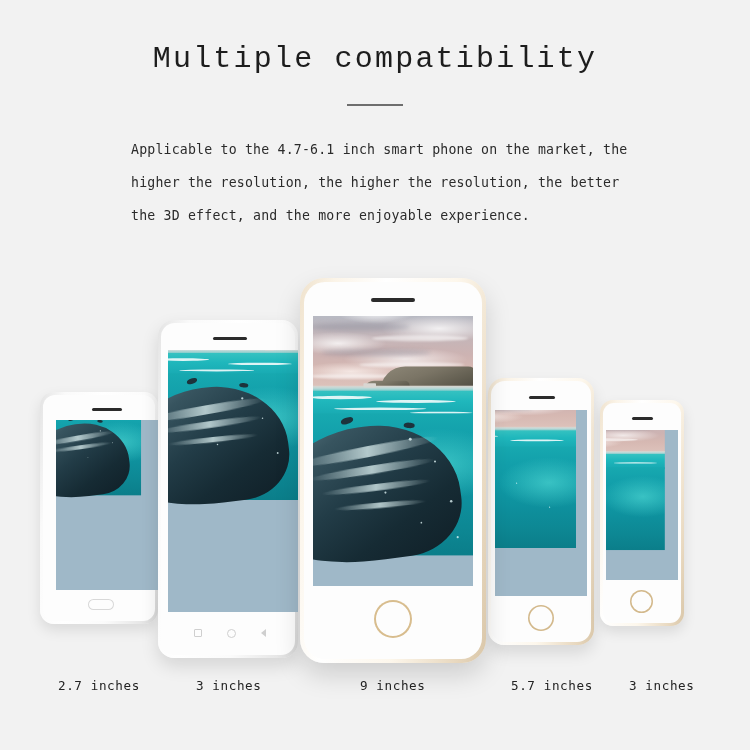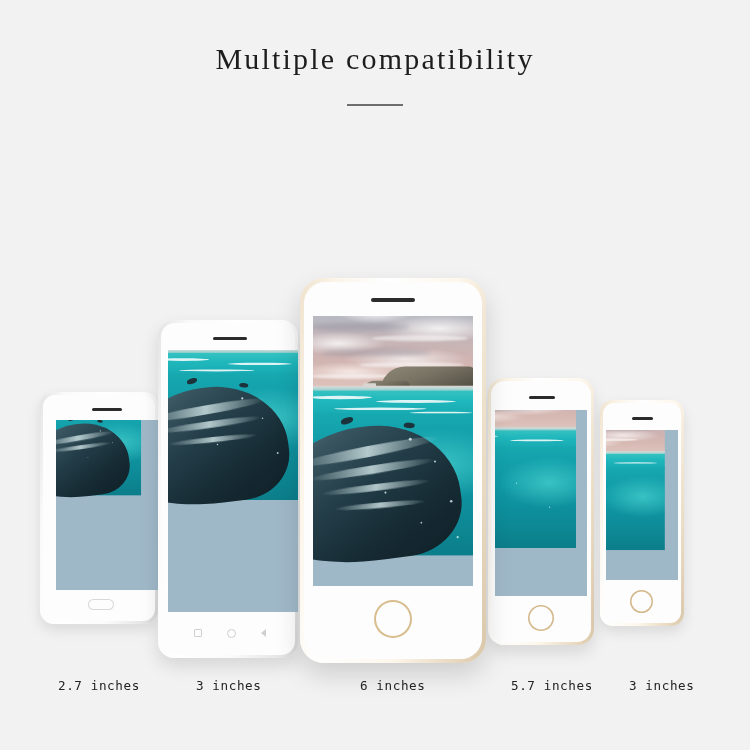--- a/index.html
+++ b/index.html
@@ -26,21 +26,21 @@
   .hero-title {
     position: absolute;
     top: 42px;
     left: 0;
     width: 750px;
     text-align: center;
     font-size: 30px;
     letter-spacing: 2.2px;
     color: #1d1d1d;
     font-weight: 400;
-    font-family: Liberation Serif, serif;
+    font-family: Liberation Mono, monospace;
   }
 
   .title-divider {
     position: absolute;
     top: 104px;
     left: 347px;
     width: 56px;
     height: 2px;
     background: #6e6e6e;
   }
@@ -270,20 +270,25 @@
 </style>
 </head>
 <body>
 
 <div id="page">
 
   <div class="hero-title">Multiple compatibility</div>
 
   <div class="title-divider"></div>
 
+  <div class="hero-desc">
+    <span class="line">Applicable to the 4.7-6.1 inch smart phone on the market, the</span>
+    <span class="line">higher the resolution, the higher the resolution, the better</span>
+    <span class="line">the 3D effect, and the more enjoyable experience.</span>
+  </div>
 
   <div class="stage">
 
     <div class="phone silver" style="left:40px; top:392px; width:118px; height:232px;
                 border-radius:14px;
                 box-shadow:0 6px 14px rgba(0,0,0,.10);">
       <div class="shell">
         <div class="face" style="left:3px; top:3px; right:3px; bottom:3px; border-radius:12px;"></div>
 
         <div class="screen" style="left:16px; top:28px; width:102px; height:170px;">
@@ -477,18 +482,18 @@
         <div class="home-circle" style="left:74px; top:322px; width:38px; height:38px;
                     box-shadow:inset 0 0 0 2px #d8bd8e;"></div>
       </div>
     </div>
 
   </div>
 
   <div class="captions">
     <span class="caption" style="left:58px;">2.7 inches</span>
     <span class="caption" style="left:196px;">3 inches</span>
-    <span class="caption" style="left:360px;">6 inches</span>
+    <span class="caption" style="left:360px;">9 inches</span>
     <span class="caption" style="left:511px;">5.7 inches</span>
     <span class="caption" style="left:629px;">3 inches</span>
   </div>
 
 </div>
 
 </body></html>

